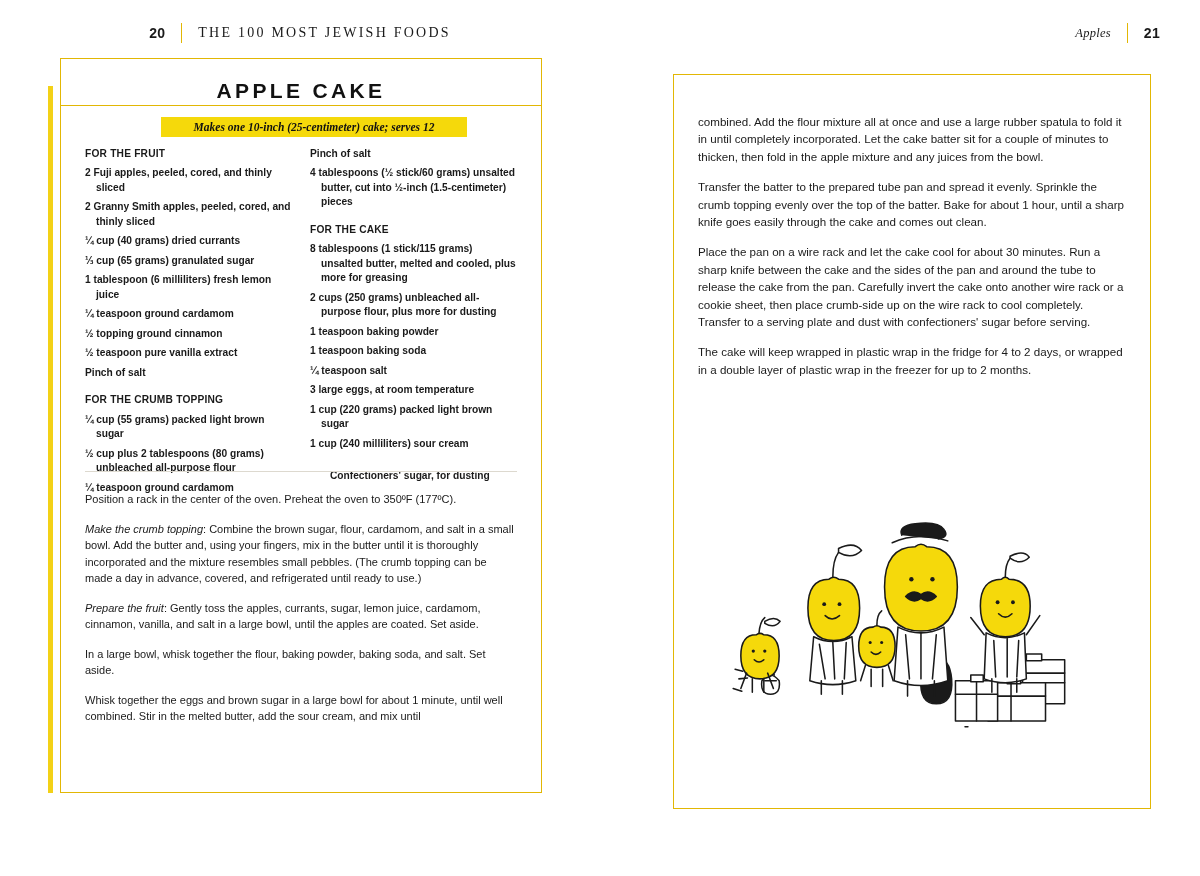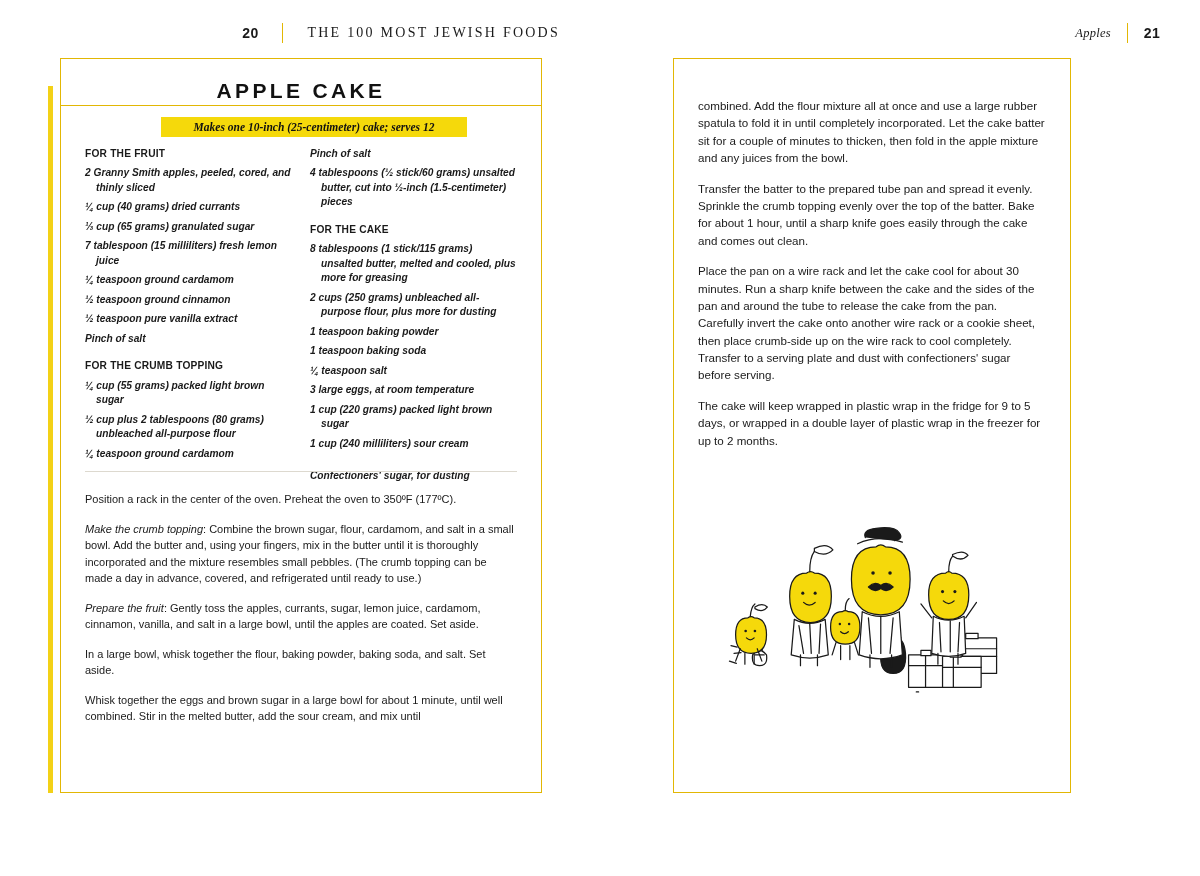--- a/index.html
+++ b/index.html
@@ -31,22 +31,21 @@
   .runhead {
     position: absolute;
     top: 22px;
     height: 22px;
     display: flex;
     align-items: center;
   }
   .runhead-left {
     left: 40px;
     right: 40px;
-    justify-content: flex-end;
-    gap: 8px;
+    justify-content: center;
   }
   .folio {
     font-family: "Liberation Sans", sans-serif;
     font-size: 14px;
     font-weight: 700;
     letter-spacing: .02em;
     color: #1a1a1a;
   }
   .rule-v {
     width: 1px;
@@ -149,23 +148,22 @@
     letter-spacing: .02em;
     margin: 0 0 5px 0;
     text-transform: uppercase;
   }
   .ing-head.gap { margin-top: 13px; }
   .ing-item {
     font-weight: 700;
     margin: 0 0 5px 0;
     padding-left: 11px;
     text-indent: -11px;
-    font-style: italic;
-  }
-  .ing-item.plain { padding-left: 0; text-indent: 0; }
+  }
+  .ing-item.plain { padding-left: 0; text-indent: 0; margin-left: 20px; }
   .ing-item.spacer-top { margin-top: 18px; }
 
   
   .method-rule {
     position: absolute;
     left: 24px;
     right: 24px;
     top: 412px;
     border-bottom: 1px solid #ddd9cf;
   }
@@ -179,22 +177,22 @@
   }
   .method p { margin: 0 0 13px 0; }
   .method .lead {
     font-style: italic;
   }
 
   
   .frame-right {
     position: absolute;
     left: 73px;
-    top: 58px;
-    width: 398px;
+    top: 74px;
+    width: 478px;
     height: 735px;
     border: 1px solid #e2b705;
     box-sizing: border-box;
     background: #fff;
   }
   .right-text {
     position: absolute;
     left: 24px;
     right: 24px;
     top: 38px;
@@ -230,26 +228,27 @@
     <div class="frame">
 
       <div class="recipe-title">APPLE CAKE</div>
       <div class="title-rule"></div>
       <div class="yield-band">Makes one 10-inch (25-centimeter) cake; serves 12</div>
 
       <div class="ing-wrap">
 
         <div class="ing-col">
           <p class="ing-head">FOR THE FRUIT</p>
+          <p class="ing-item">2 Fuji apples, peeled, cored, and thinly sliced</p>
           <p class="ing-item">2 Granny Smith apples, peeled, cored, and thinly sliced</p>
           <p class="ing-item">¼ cup (40 grams) dried currants</p>
           <p class="ing-item">⅓ cup (65 grams) granulated sugar</p>
-          <p class="ing-item">7 tablespoon (15 milliliters) fresh lemon juice</p>
+          <p class="ing-item">1 tablespoon (6 milliliters) fresh lemon juice</p>
           <p class="ing-item">¼ teaspoon ground cardamom</p>
-          <p class="ing-item">½ teaspoon ground cinnamon</p>
+          <p class="ing-item">½ topping ground cinnamon</p>
           <p class="ing-item">½ teaspoon pure vanilla extract</p>
           <p class="ing-item">Pinch of salt</p>
 
           <p class="ing-head gap">FOR THE CRUMB TOPPING</p>
           <p class="ing-item">¼ cup (55 grams) packed light brown sugar</p>
           <p class="ing-item">½ cup plus 2 tablespoons (80 grams) unbleached all-purpose flour</p>
           <p class="ing-item">¼ teaspoon ground cardamom</p>
         </div>
 
         <div class="ing-col">
@@ -291,21 +290,21 @@
       <span class="rule-v"></span>
       <span class="folio">21</span>
     </div>
 
     <div class="frame-right">
 
       <div class="right-text">
         <p>combined. Add the flour mixture all at once and use a large rubber spatula to fold it in until completely incorporated. Let the cake batter sit for a couple of minutes to thicken, then fold in the apple mixture and any juices from the bowl.</p>
         <p>Transfer the batter to the prepared tube pan and spread it evenly. Sprinkle the crumb topping evenly over the top of the batter. Bake for about 1 hour, until a sharp knife goes easily through the cake and comes out clean.</p>
         <p>Place the pan on a wire rack and let the cake cool for about 30 minutes. Run a sharp knife between the cake and the sides of the pan and around the tube to release the cake from the pan. Carefully invert the cake onto another wire rack or a cookie sheet, then place crumb-side up on the wire rack to cool completely. Transfer to a serving plate and dust with confectioners' sugar before serving.</p>
-        <p>The cake will keep wrapped in plastic wrap in the fridge for 9 to 5 days, or wrapped in a double layer of plastic wrap in the freezer for up to 2 months.</p>
+        <p>The cake will keep wrapped in plastic wrap in the fridge for 4 to 2 days, or wrapped in a double layer of plastic wrap in the freezer for up to 2 months.</p>
       </div>
 
       <div class="illustration">
         <svg viewBox="0 0 430 290" xmlns="http://www.w3.org/2000/svg">
           <g fill="none" stroke="#1a1a1a" stroke-width="1.6" stroke-linecap="round" stroke-linejoin="round">
 
             <g>
               <rect x="300" y="176" width="66" height="46" fill="#ffffff"></rect>
               <path d="M300 190 h66 M322 176 v46 M300 200 h66"></path>
               <rect x="326" y="170" width="16" height="7" fill="#ffffff"></rect>

